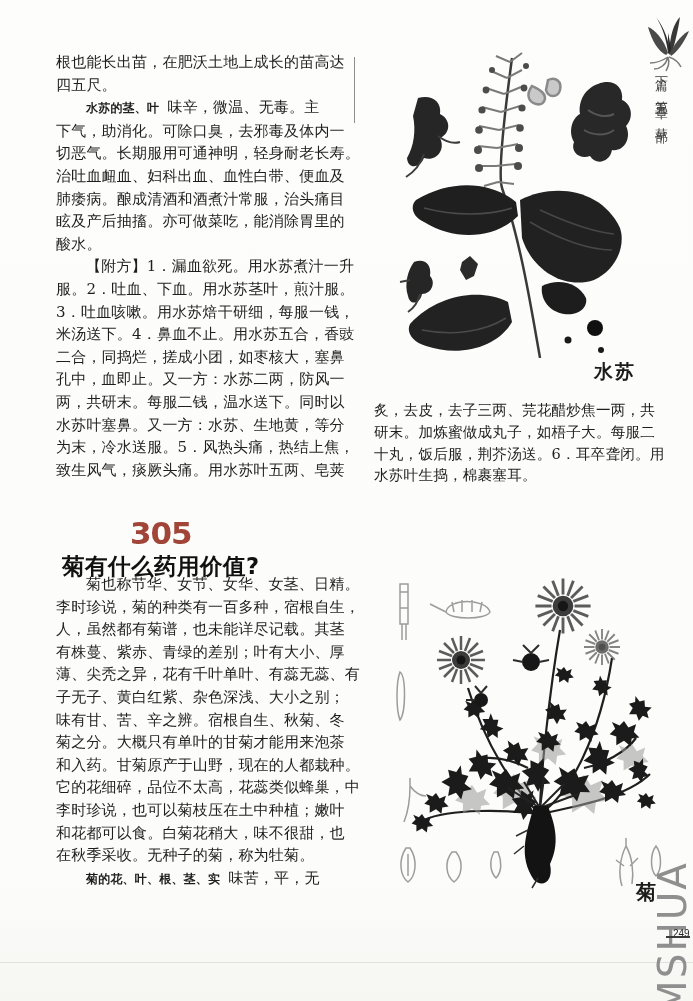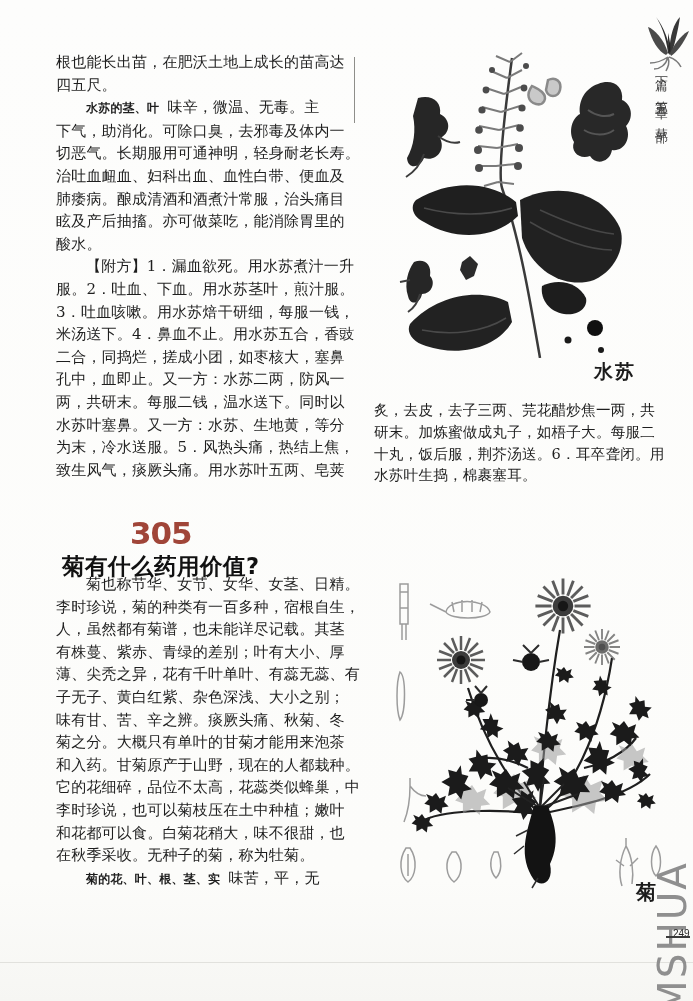--- a/index.html
+++ b/index.html
@@ -170,21 +170,21 @@
   </div>
 
   <div class="col ju-col">
     <div class="para indent-first">
         <div class="tline">菊也称节华、女节、女华、女茎、日精。</div>
         <div class="tline">李时珍说，菊的种类有一百多种，宿根自生，</div>
         <div class="tline">人，虽然都有菊谱，也未能详尽记载。其茎</div>
         <div class="tline">有株蔓、紫赤、青绿的差别；叶有大小、厚</div>
         <div class="tline">薄、尖秃之异，花有千叶单叶、有蕊无蕊、有</div>
         <div class="tline">子无子、黄白红紫、杂色深浅、大小之别；</div>
-        <div class="tline">味有甘、苦、辛之辨。痰厥头痛、秋菊、冬</div>
+        <div class="tline">味有甘、苦、辛之辨。宿根自生、秋菊、冬</div>
         <div class="tline">菊之分。大概只有单叶的甘菊才能用来泡茶</div>
         <div class="tline">和入药。甘菊原产于山野，现在的人都栽种。</div>
         <div class="tline">它的花细碎，品位不太高，花蕊类似蜂巢，中</div>
         <div class="tline">李时珍说，也可以菊枝压在土中种植；嫩叶</div>
         <div class="tline">和花都可以食。白菊花稍大，味不很甜，也</div>
         <div class="tline">在秋季采收。无种子的菊，称为牡菊。</div>
       </div>
     <div class="tline lead">
       <span class="bold">菊的花、叶、根、茎、实</span><span class="rest">味苦，平，无</span>
     </div>

